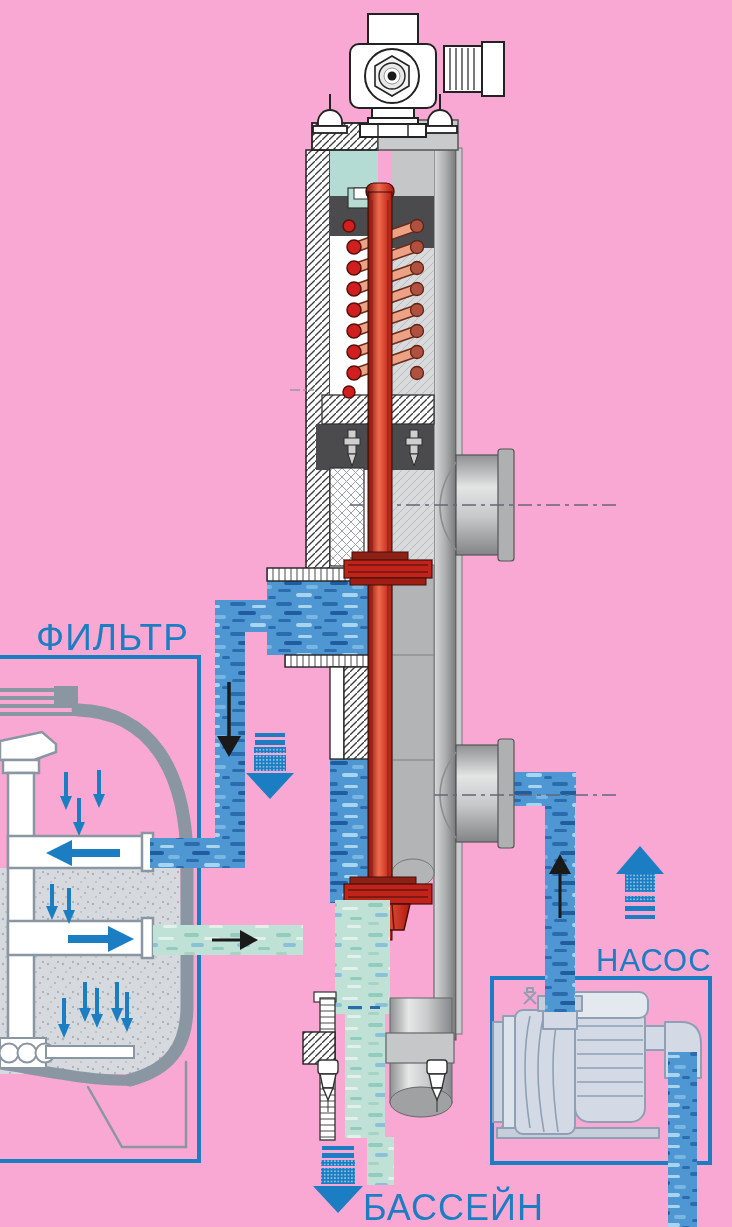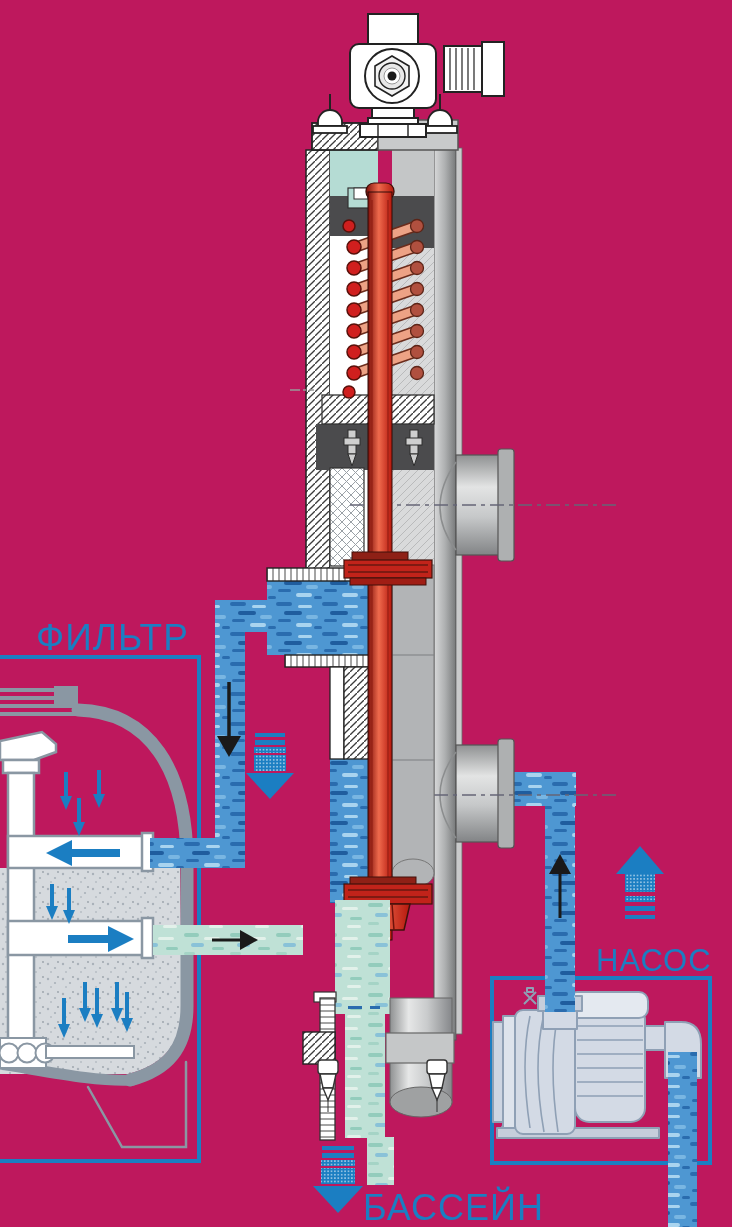--- a/index.html
+++ b/index.html
@@ -1,16 +1,16 @@
 <!DOCTYPE html>
 <html style="--label-blue: #1b7ec2; --box-border: #1b7ec2; --arrow-blue: #1b7ec2; --arrow-black: #1a1a1a; --water-dark-blue: #4e97d2; --water-light-teal: #bfe1d6; --valve-stem-red: #d8402c; --spring-copper: #eda285; --seal-dark-red: #c1231a; --valve-body-gray: #b9bbbd; --gland-dark-gray: #4b4b4d; --filter-outline-gray: #8a97a3; --pump-outline-blue-gray: #8fa0b5; --sand-gray: #d6dade;"><head>
 <meta charset="utf-8">
 <style>
   html,body { margin:0; padding:0; background:#ffffff; }
-  .stage { position:relative; width:732px; height:1227px; background:#be185d; overflow:hidden;
+  .stage { position:relative; width:732px; height:1227px; background:#f9a8d4; overflow:hidden;
            font-family:"Liberation Sans", sans-serif; }
   svg { position:absolute; inset:0; }
   .lbl  { fill:var(--label-blue,#1b7ec2); font-family:"Liberation Sans",sans-serif; }
   .lbl-filter { font-size:37px; letter-spacing:1px; }
   .lbl-pump   { font-size:31px; letter-spacing:1px; }
   .lbl-pool   { font-size:36px; letter-spacing:1px; }
   .boxline { stroke:var(--box-border,#1b7ec2); stroke-width:4; fill:none; }
   .bluearrow { fill:var(--arrow-blue,#1b7ec2); }
   .bluestroke { stroke:var(--arrow-blue,#1b7ec2); }
   .blackarrow { fill:var(--arrow-black,#1a1a1a); stroke:var(--arrow-black,#1a1a1a); }

